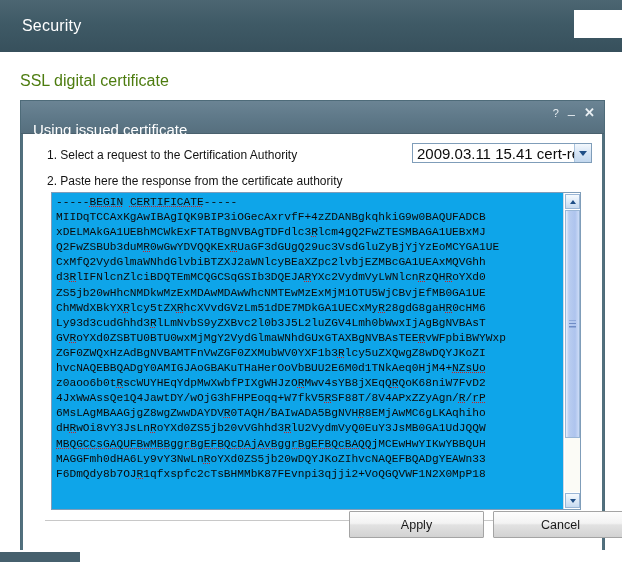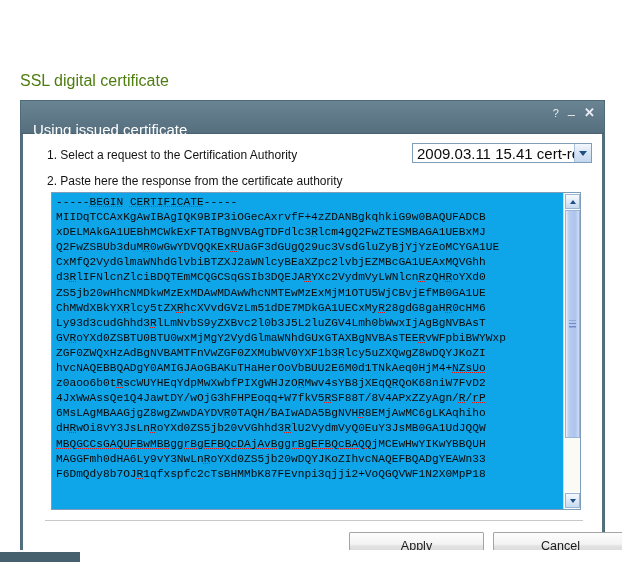--- a/index.html
+++ b/index.html
@@ -273,21 +273,21 @@
   .footer-sep {
     position: absolute;
     left: 22px;
     top: 386px;
     width: 538px;
     height: 1px;
     background: #c8c8c8;
   }
   .btn {
     position: absolute;
-    top: 398px;
+    top: 377px;
     width: 135px;
     height: 27px;
     box-sizing: border-box;
     border: 1px solid #a4a4a4;
     border-radius: 1px;
     background: linear-gradient(to bottom, #fdfdfd 0%, #f3f3f3 45%, #e2e2e2 52%, #d2d2d2 100%);
     font-size: 12.5px;
     color: #1a1a1a;
     display: flex;
     align-items: center;
@@ -314,20 +314,24 @@
     width: 80px;
     height: 10px;
     background: #46606d;
   }
 </style>
 </head>
 <body>
 
 <div id="app">
 
+  <div class="appbar">
+    <div class="appbar-title">Security</div>
+    <div class="appbar-white-box"></div>
+  </div>
 
   <div class="page-title">SSL digital certificate</div>
 
   <div class="dialog">
 
     <div class="dialog-titlebar">
       <div class="dialog-title">Using issued certificate</div>
       <div class="titlebar-buttons">
         <span class="tb-btn help">?</span>
         <span class="tb-btn min">–</span>

